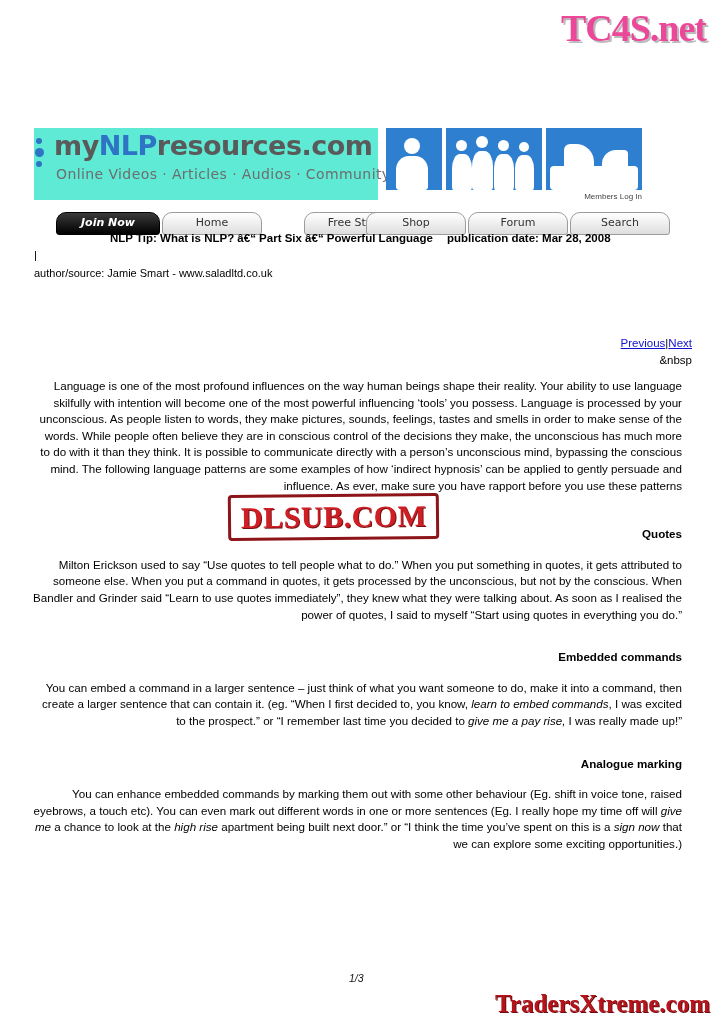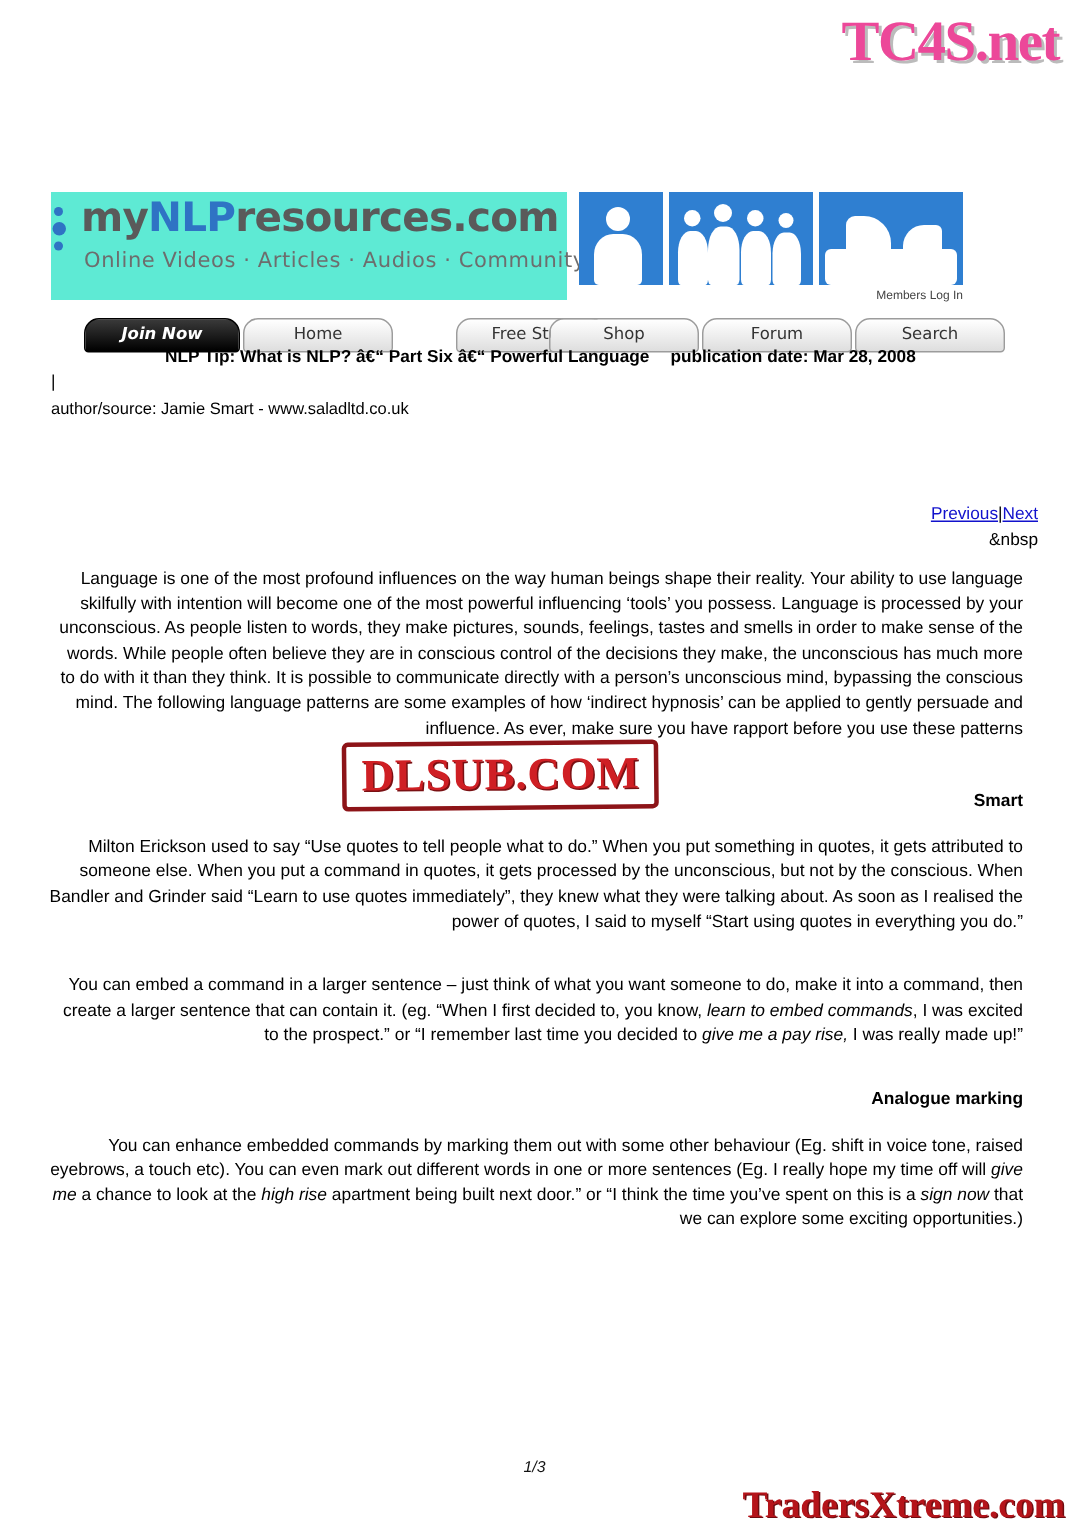--- a/index.html
+++ b/index.html
@@ -327,25 +327,26 @@
 <div class="pager">
   <a href="#">Previous</a><span class="sep">|</span><a href="#">Next</a>
 </div>
 <div class="nbsp-line">&amp;nbsp</div>
 
 <div class="body-wrap">
   <p class="para-intro"> Language is one of the most profound influences on the way human beings shape their reality. Your ability to use language skilfully with intention will become one of the most powerful influencing ‘tools’ you possess. Language is processed by your unconscious. As people listen to words, they make pictures, sounds, feelings, tastes and smells in order to make sense of the words. While people often believe they are in conscious control of the decisions they make, the unconscious has much more to do with it than they think. It is possible to communicate directly with a person’s unconscious mind, bypassing the conscious mind. The following language patterns are some examples of how ‘indirect hypnosis’ can be applied to gently persuade and influence. As ever, make sure you have rapport before you use these patterns</p>
 
   <div class="spacer-lg"></div>
 
-  <p class="sec-title indent">Smart</p>
+  <p class="sec-title indent">Quotes</p>
   <p>Milton Erickson used to say “Use quotes to tell people what to do.” When you put something in quotes, it gets attributed to someone else. When you put a command in quotes, it gets processed by the unconscious, but not by the conscious. When Bandler and Grinder said “Learn to use quotes immediately”, they knew what they were talking about. As soon as I realised the power of quotes, I said to myself “Start using quotes in everything you do.”</p>
 
   <div class="spacer-md"></div>
 
+  <p class="sec-title">Embedded commands</p>
   <p><span>You can embed a command in a larger sentence – just think of what you want someone to do, make it into a command, then create a larger sentence that can contain it. (eg. “When I first decided to, you know, </span><em>learn to embed commands</em><span>, I was excited to the prospect.” or “I remember last time you decided to </span><em>give me a pay rise,</em><span> I was really made up!”</span></p>
 
   <div class="spacer-md"></div>
 
   <p class="sec-title">Analogue marking</p>
   <p><span>You can enhance embedded commands by marking them out with some other behaviour (Eg. shift in voice tone, raised eyebrows, a touch etc). You can even mark out different words in one or more sentences (Eg. I really hope my time off will </span><em>give me</em><span> a chance to look at the </span><em>high rise</em><span> apartment being built next door.” or “I think the time you’ve spent on this is a </span><em>sign now</em><span> that we can explore some exciting opportunities.)</span></p>
 </div>
 
 <div class="dlsub">DLSUB.COM</div>
 

